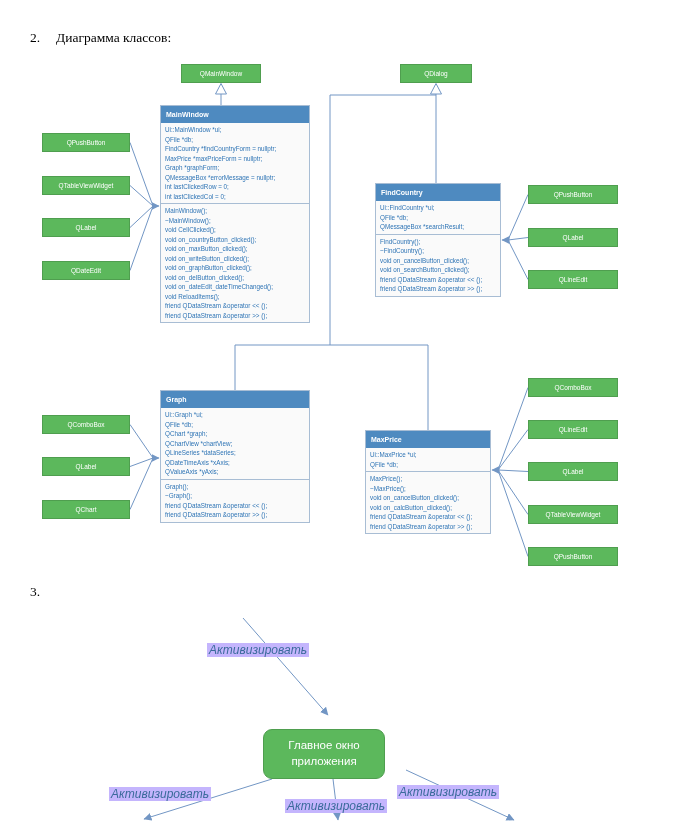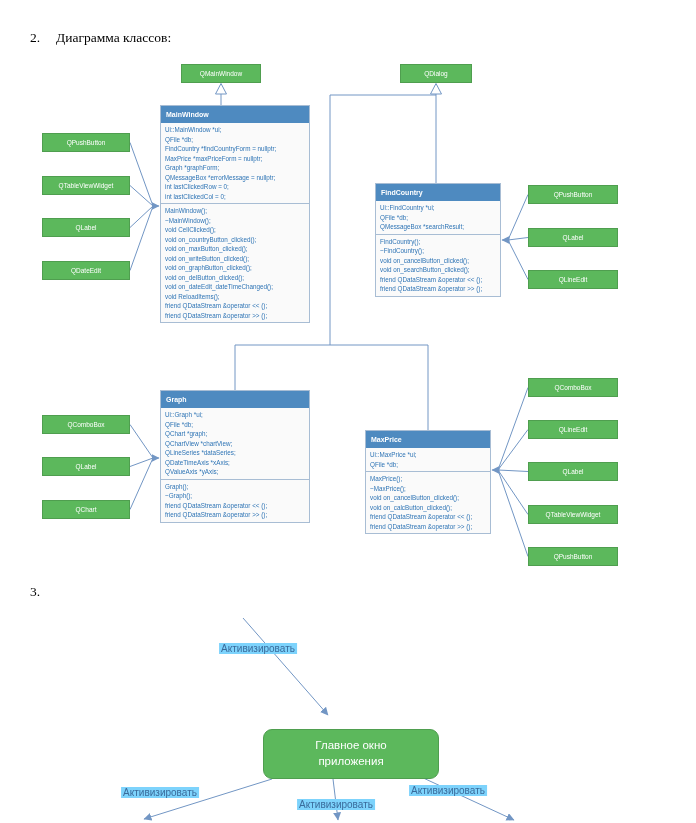--- a/index.html
+++ b/index.html
@@ -27,25 +27,26 @@
     padding:4px 5px; line-height:9px;
   }
   .uml-attrs, .uml-methods {
     padding:2px 4px; font-size:6.3px; line-height:9.5px; color:#2e74b5;
     white-space:nowrap; overflow:hidden;
   }
   .uml-methods { border-top:1px solid #a8bdd4; }
   .edge-layer { position:absolute; left:0; top:0; z-index:1; }
   .edge-label {
     position:absolute; transform:translateX(-50%); z-index:3;
-    font-size:10px; color:#3a6b9b; background:#7dd3fc; padding:0 2px;
+    font-size:12px; color:#3a6b9b; background:#c4b5fd; padding:0 2px;
     white-space:nowrap;
+    font-style:italic;
   }
   .big-node {
-    position:absolute; left:263px; top:729px; width:176px; height:50px;
+    position:absolute; left:263px; top:729px; width:122px; height:50px;
     box-sizing:border-box; background:#5cb85c; border:1px solid #4f9e4f;
     border-radius:9px; color:#fff; font-size:11.5px; line-height:1.35;
     display:flex; flex-direction:column; align-items:center; justify-content:center;
     z-index:2;
   }
 </style>
 </head>
 <body>
 
 <div class="page">

